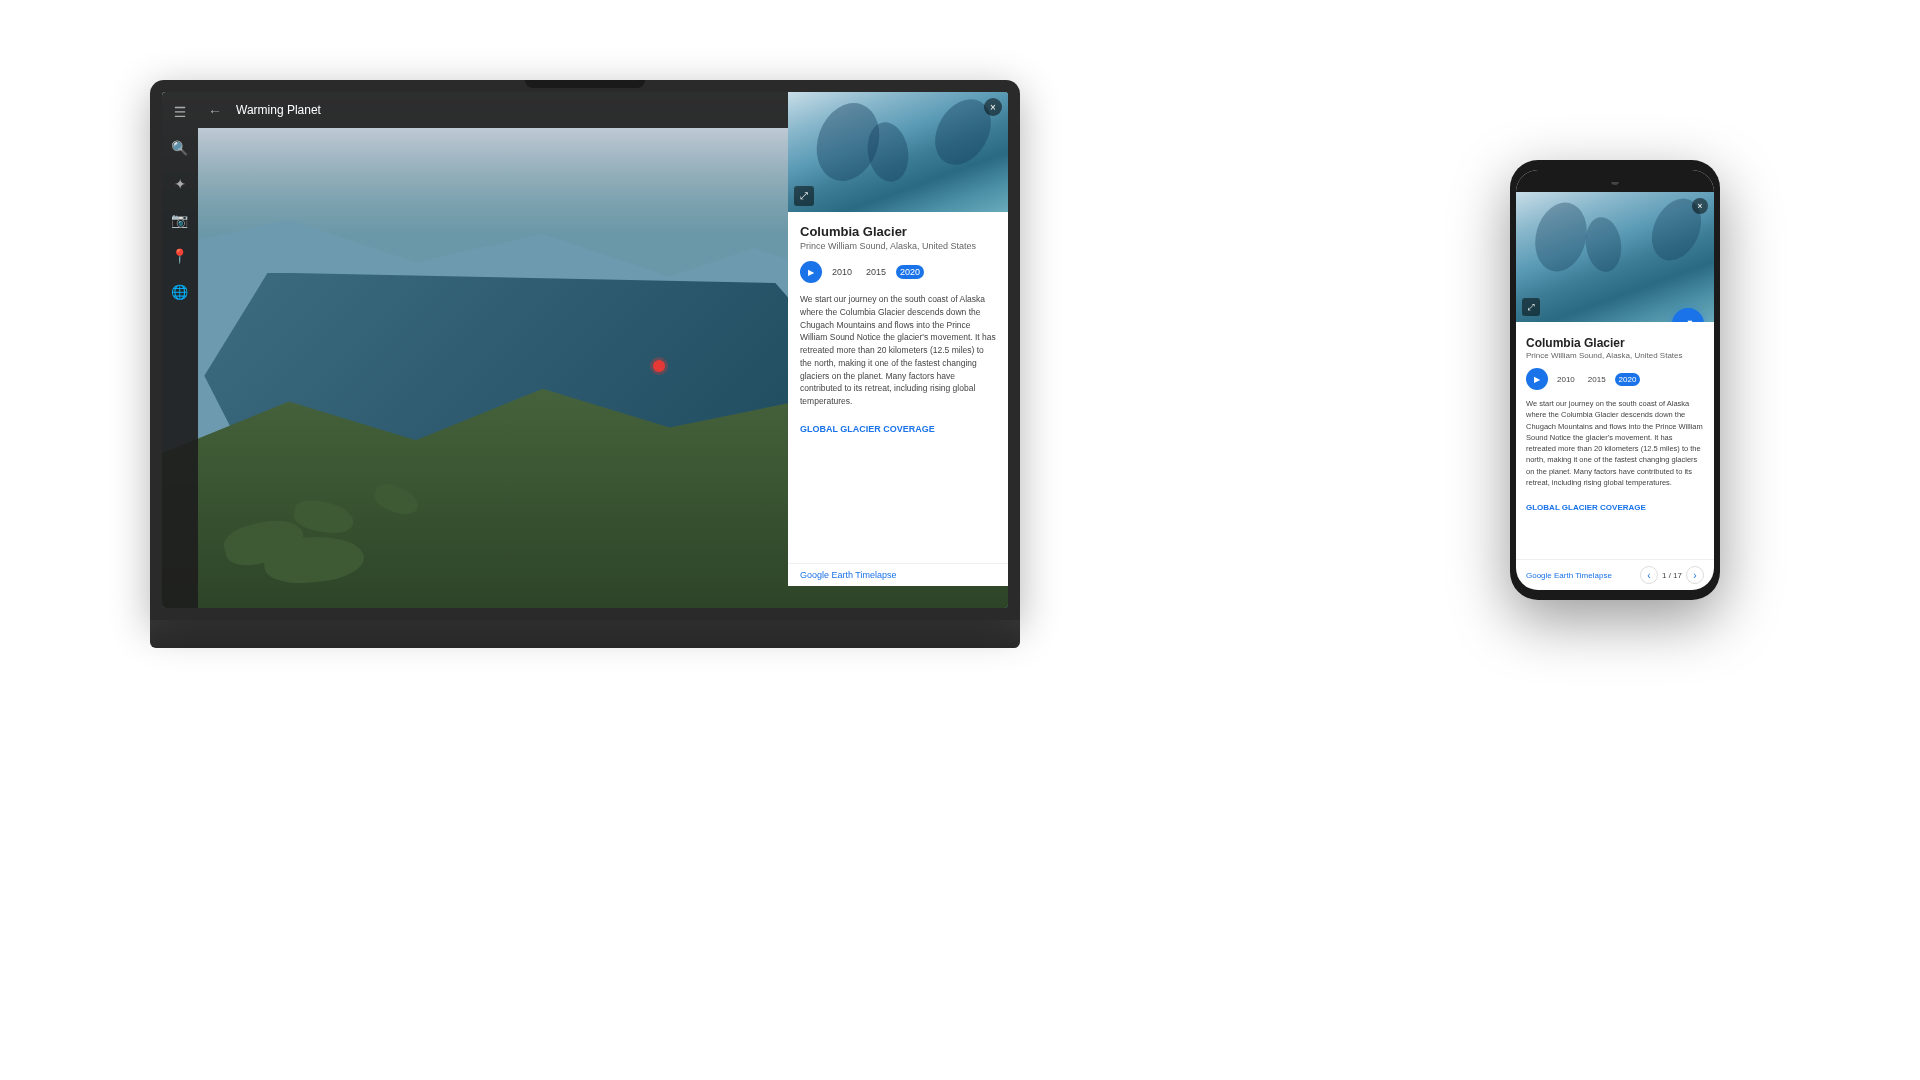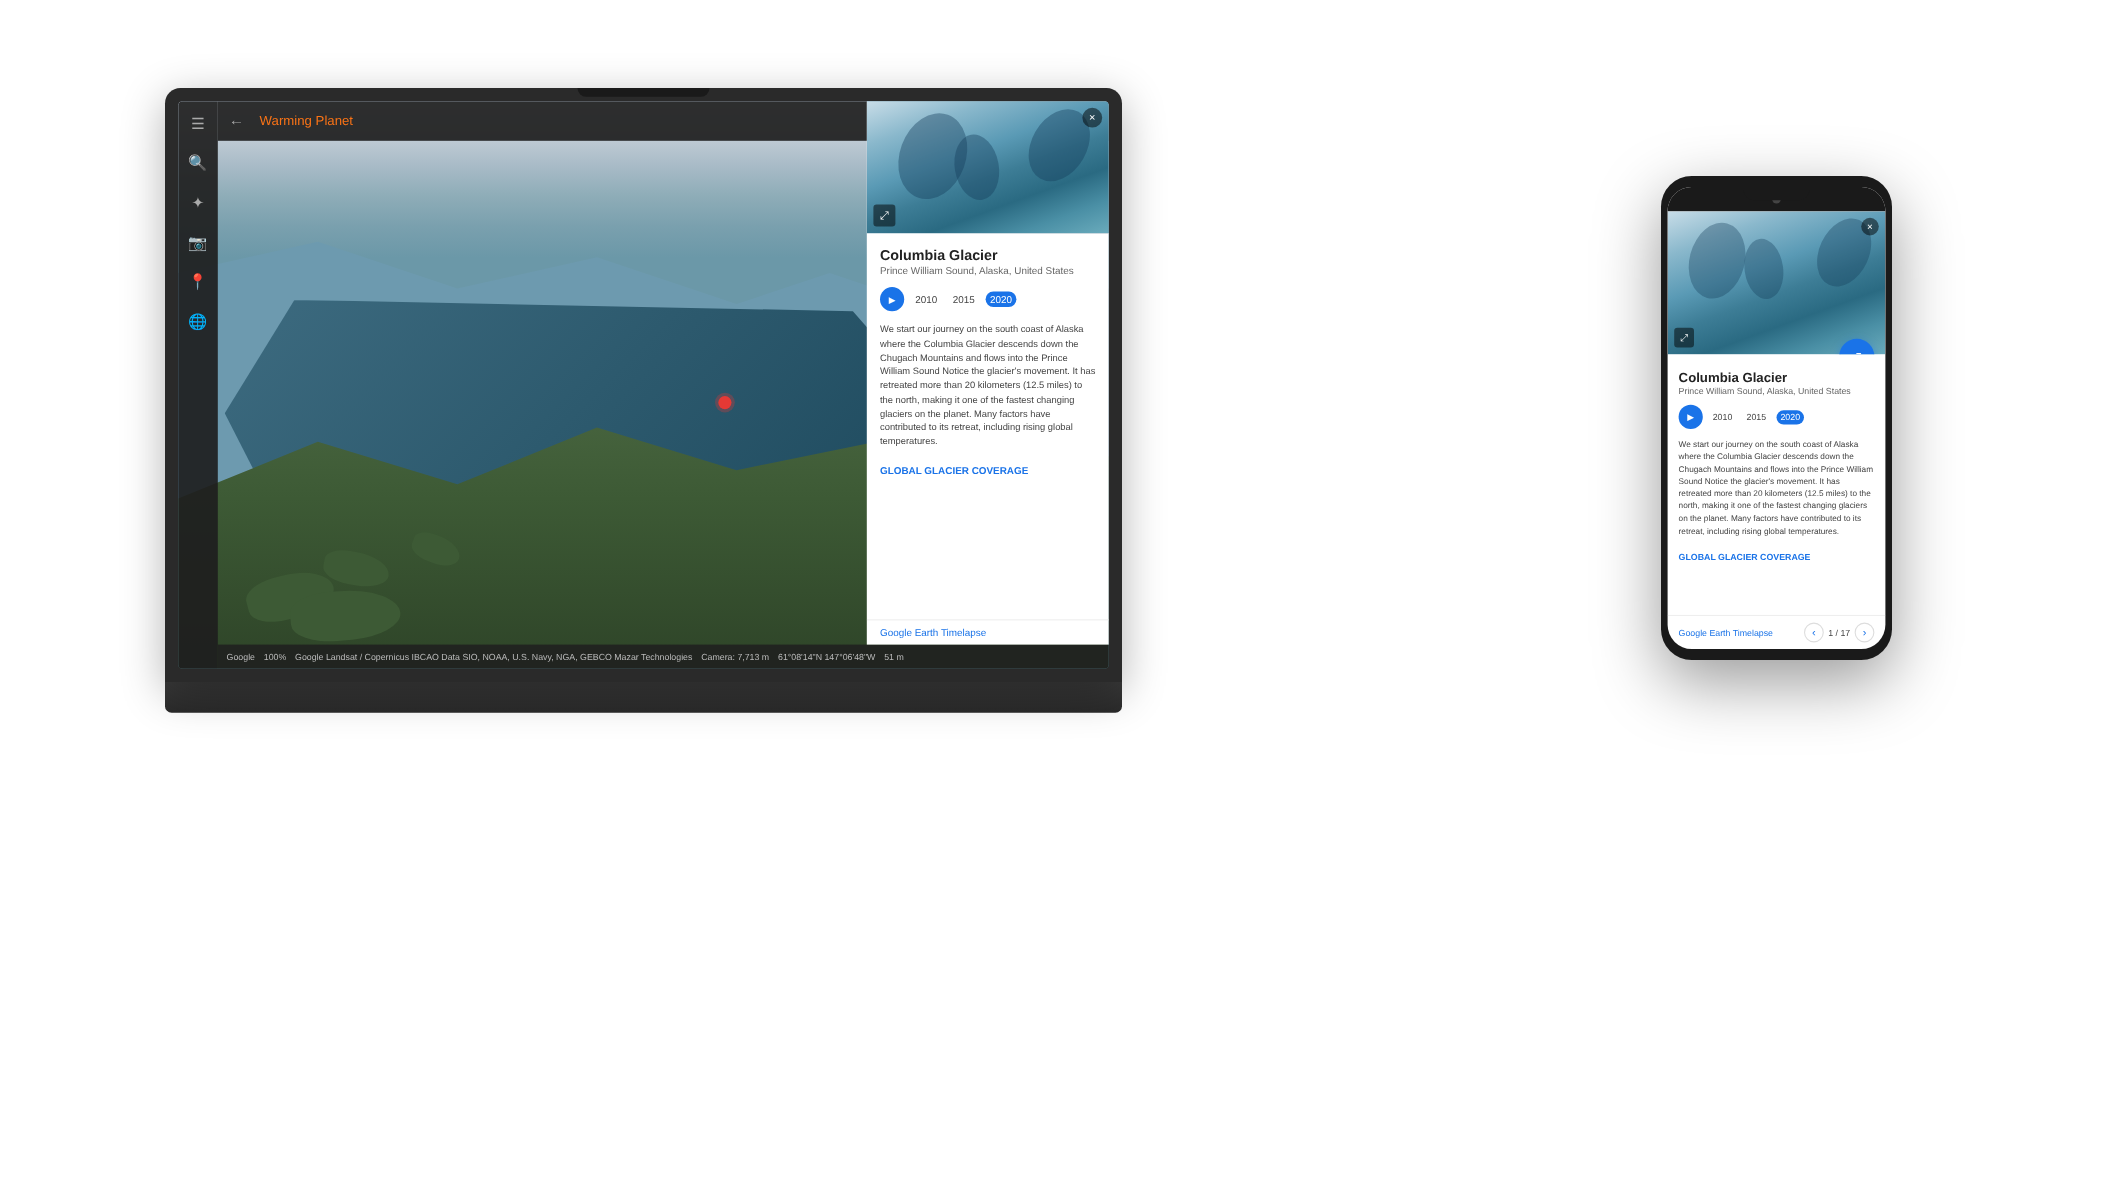--- a/index.html
+++ b/index.html
@@ -180,21 +180,21 @@
 
     .ge-back-btn {
       width: 18px;
       height: 18px;
       color: #aaa;
       font-size: 14px;
       cursor: pointer;
     }
 
     .ge-title {
-      color: #f97316;
+      color: #ffffff;
       font-size: 12px;
     }
 
     .ge-menu-icon {
       margin-left: auto;
       color: #aaa;
       font-size: 16px;
       cursor: pointer;
     }
 
@@ -694,28 +694,20 @@
           <div class="ge-menu-icon">⋮</div>
         </div>
 
         <div class="ge-bottom-controls">
           <div class="ge-compass">⊕</div>
           <div class="ge-2d-btn">2D</div>
           <div class="ge-zoom-btn">+</div>
           <div class="ge-zoom-btn">−</div>
         </div>
 
-        <div class="ge-statusbar">
-          <span>Google</span>
-          <span>100%</span>
-          <span>Google  Landsat / Copernicus  IBCAO  Data SIO, NOAA, U.S. Navy, NGA, GEBCO  Mazar Technologies</span>
-          <span>Camera: 7,713 m</span>
-          <span>61°08'14"N 147°06'48"W</span>
-          <span>51 m</span>
-        </div>
 
         <div class="info-panel">
           <div class="info-panel-image">
             <div class="glacier-img-sim">
               <div class="glacier-crevasse gc1"></div>
               <div class="glacier-crevasse gc2"></div>
               <div class="glacier-crevasse gc3"></div>
             </div>
             <div class="fullscreen-btn-laptop">⤢</div>
             <div class="close-btn-laptop">×</div>

